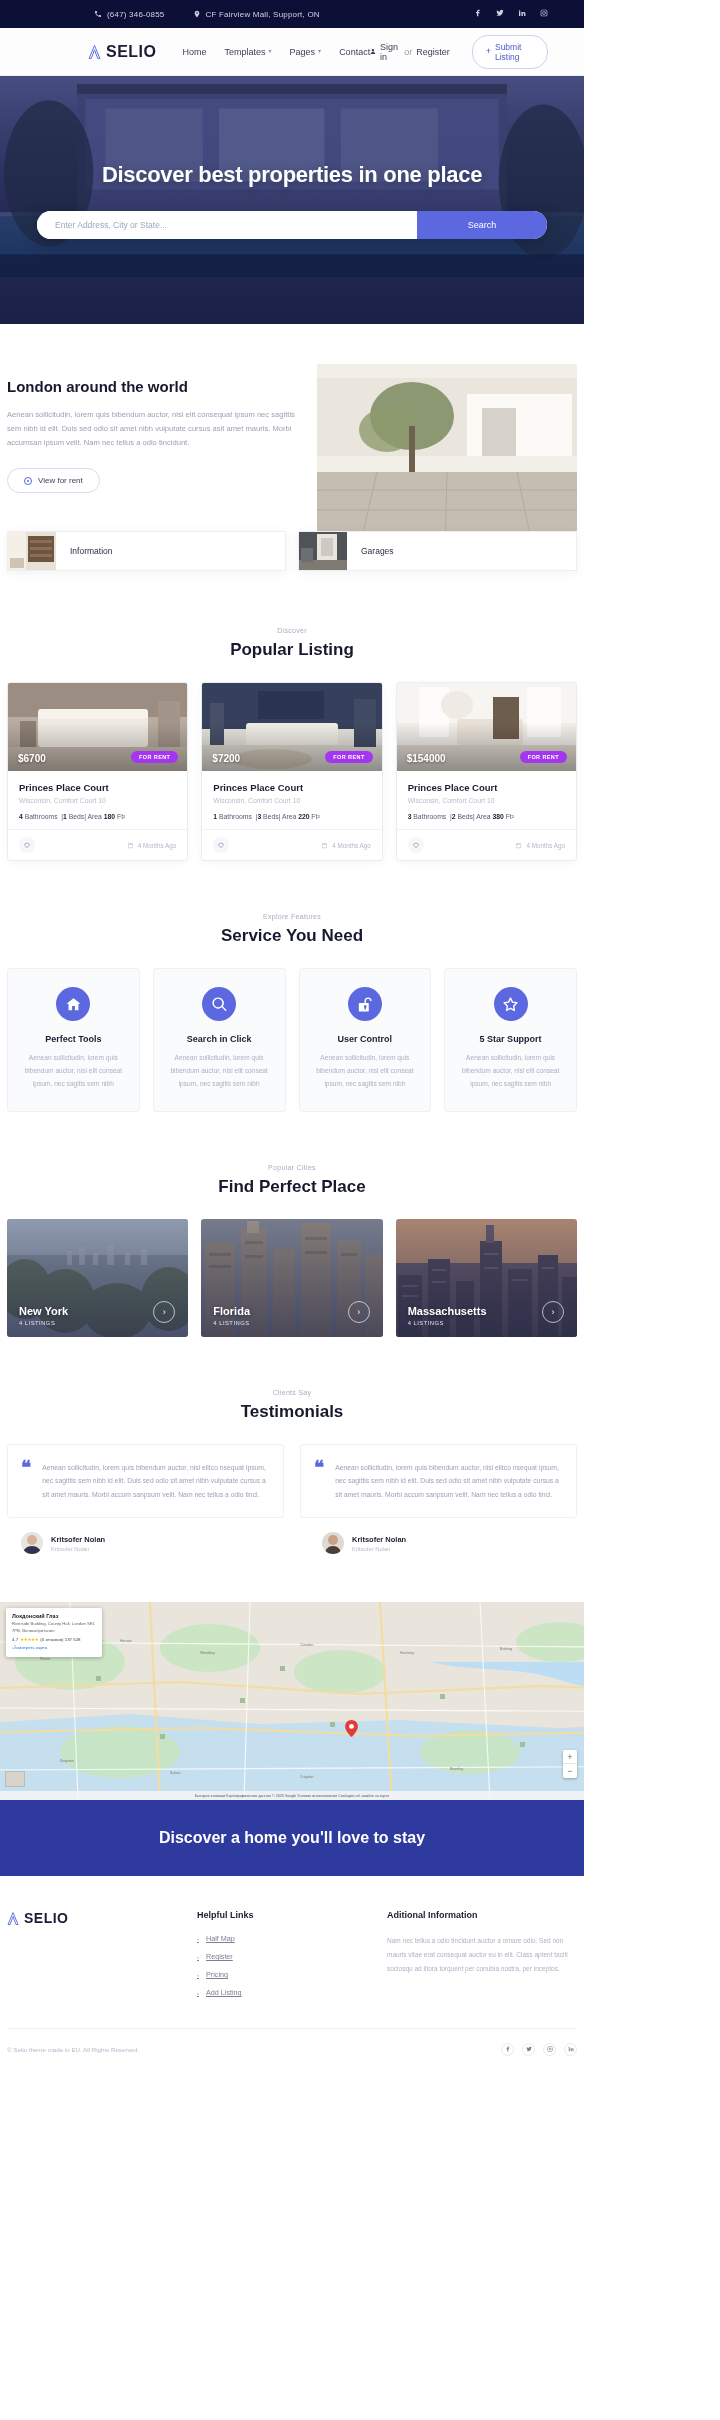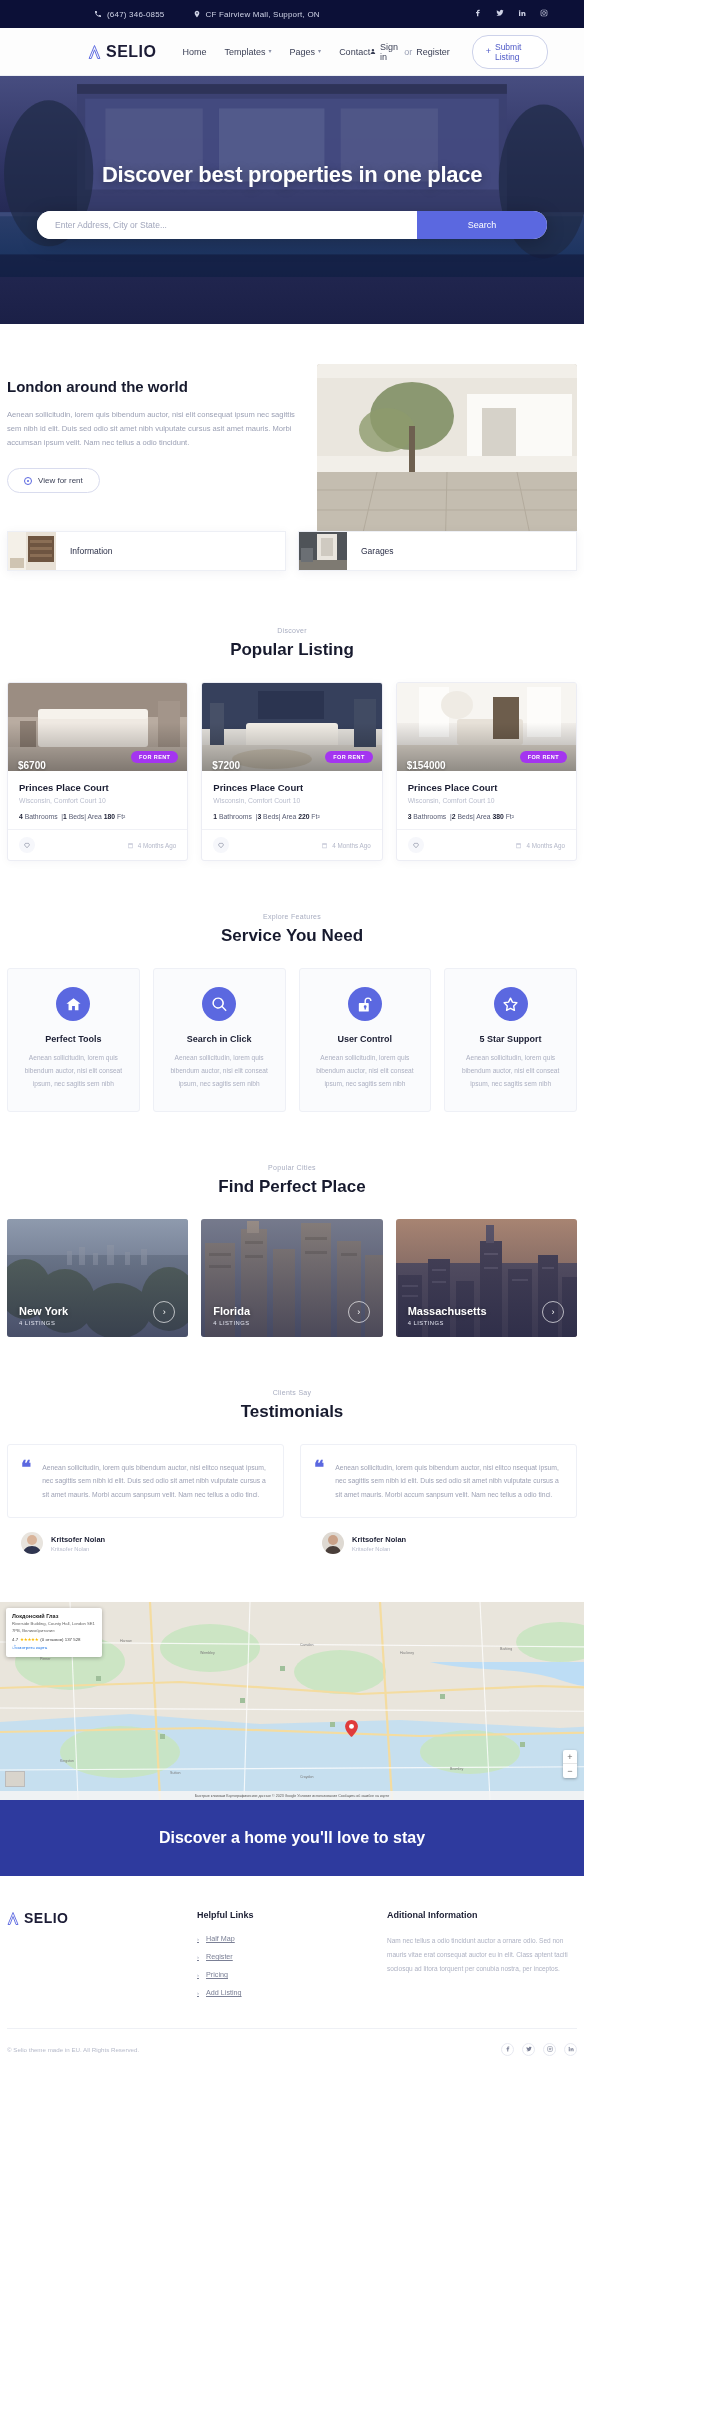--- a/index.html
+++ b/index.html
@@ -115,21 +115,21 @@
   .card{
     flex:1;background:#fff;border:1px solid #ecedf4;border-radius:3px;overflow:hidden;
     box-shadow:0 2px 8px rgba(30,35,70,.04);
   }
   .card-img{height:88px;position:relative;overflow:hidden;}
   .card-img:after{
     content:"";position:absolute;inset:0;
     background:linear-gradient(180deg,rgba(0,0,0,0) 45%,rgba(0,0,0,.35) 100%);
   }
   .price{
-    position:absolute;left:10px;bottom:0;color:#fff;font-size:10px;font-weight:700;z-index:3;
+    position:absolute;left:10px;bottom:7px;color:#fff;font-size:10px;font-weight:700;z-index:3;
     text-shadow:0 1px 3px rgba(0,0,0,.4);
   }
   .tag{
     position:absolute;right:9px;bottom:8px;background:#a435f0;color:#fff;font-size:5.5px;
     font-weight:700;letter-spacing:.4px;padding:3px 8px;border-radius:9px;z-index:3;
   }
   .card-body{padding:11px 11px 9px;}
   .card-title{font-size:9.5px;font-weight:700;color:#1b1e33;margin-bottom:4px;}
   .card-sub{font-size:6.8px;color:#b9bdcd;margin-bottom:9px;}
   .card-meta{font-size:6.8px;color:#5c melted;color:#565b72;}

